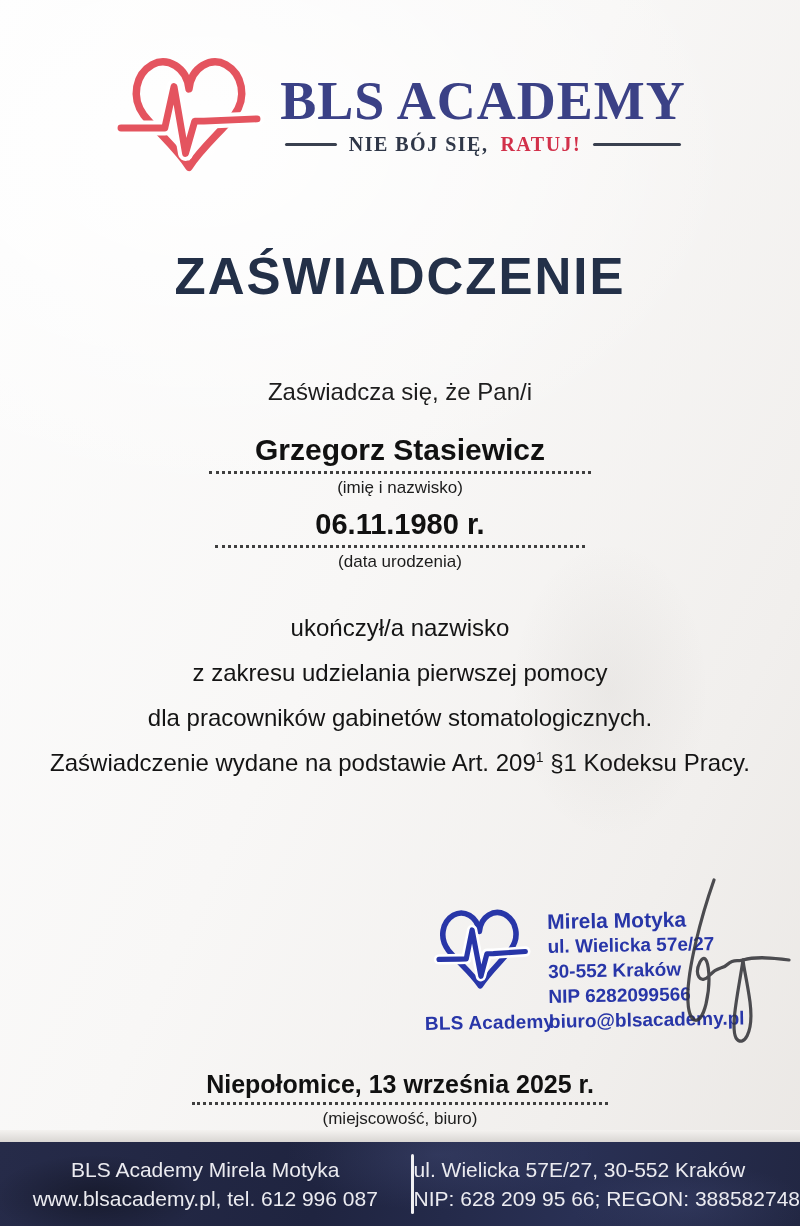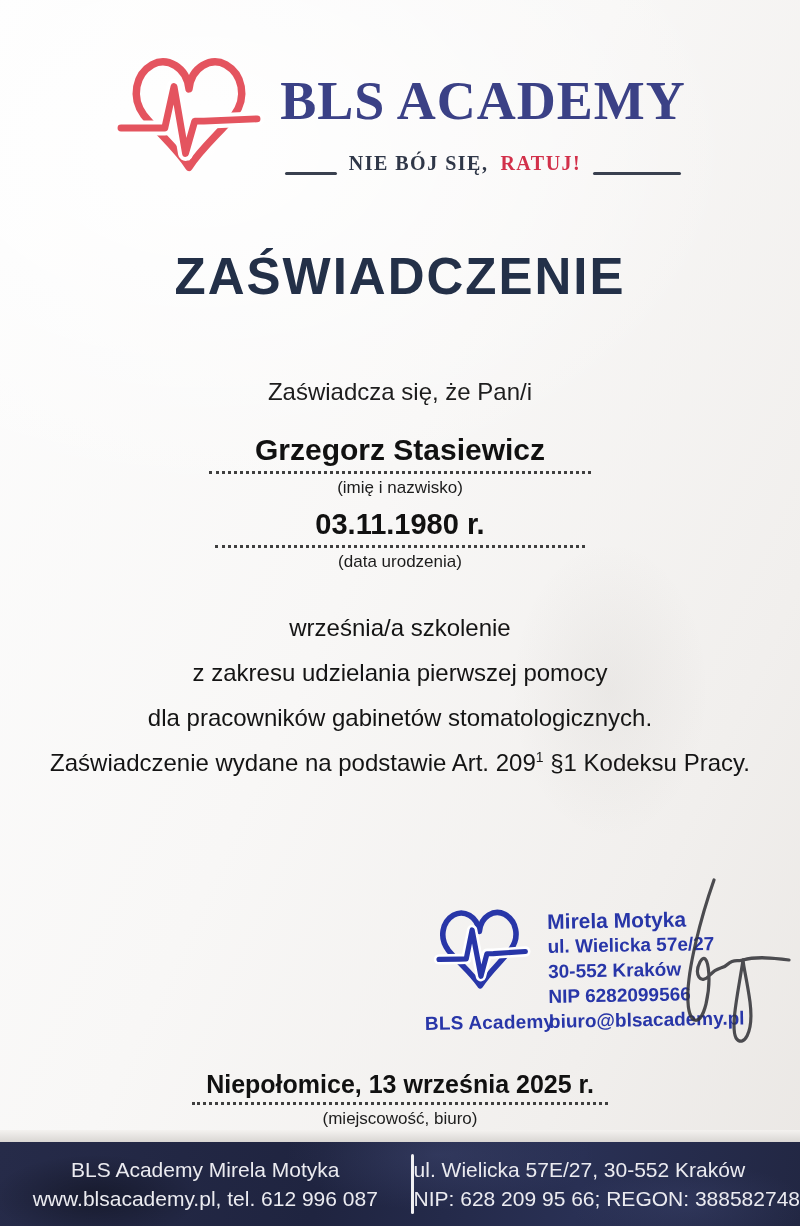--- a/index.html
+++ b/index.html
@@ -22,21 +22,21 @@
 
   
   .header { position:absolute; top:52px; left:0; right:0;
     display:flex; justify-content:center; align-items:flex-start; gap:16px; }
   .logo-heart { width:150px; height:136px; flex:0 0 auto; }
   .logo-text { padding-top:22px; text-align:center; }
   .brand {
     font-family:"Liberation Serif", serif; font-weight:700;
     font-size:54px; line-height:1; color:#3b4186; letter-spacing:1px; white-space:nowrap;
   }
-  .tagline { margin-top:24px; display:flex; align-items:flex-end; justify-content:center; gap:12px; }
+  .tagline { margin-top:5px; display:flex; align-items:center; justify-content:center; gap:12px; }
   .tagline .rule { height:3px; background:#39404f; border-radius:2px; }
   .rule-left { width:52px; }
   .rule-right { width:88px; }
   .tagline-text {
     font-family:"Liberation Serif", serif; font-weight:700; font-size:20px;
     letter-spacing:1.5px; white-space:nowrap;
   }
   .tagline-dark { color:#2f3748; }
   .tagline-red  { color:#d2304a; }
 
@@ -132,26 +132,26 @@
   <div class="cert-title">ZAŚWIADCZENIE</div>
 
   <div class="statement">Zaświadcza się, że Pan/i</div>
 
   <div class="field field-name">
     <div><span class="field-value">Grzegorz Stasiewicz</span></div>
     <div class="field-caption">(imię i nazwisko)</div>
   </div>
 
   <div class="field field-birth">
-    <div><span class="field-value">03.11.1980 r.</span></div>
+    <div><span class="field-value">06.11.1980 r.</span></div>
     <div class="field-caption">(data urodzenia)</div>
   </div>
 
   <div class="body-text">
-    <div class="line">września/a szkolenie</div>
+    <div class="line">ukończył/a nazwisko</div>
     <div class="line">z zakresu udzielania pierwszej pomocy</div>
     <div class="line">dla pracowników gabinetów stomatologicznych.</div>
     <div class="line"><span>Zaświadczenie wydane na podstawie Art. 209</span><sup>1</sup><span> §1 Kodeksu Pracy.</span></div>
   </div>
 
 
   <div class="stamp">
     <div class="stamp-left">
       <span>
         <svg class="stamp-heart" viewBox="0 0 130 118">

